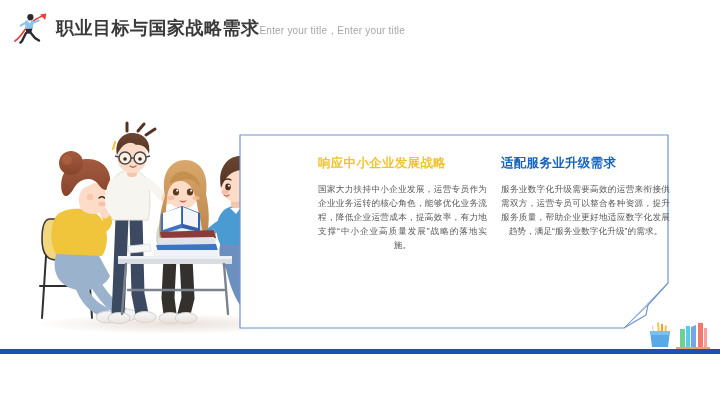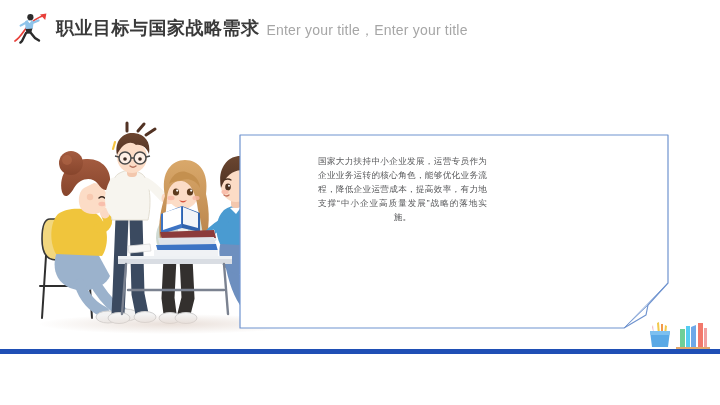--- a/index.html
+++ b/index.html
@@ -33,23 +33,22 @@
     margin-right: 6px;
   }
   .header-title {
     font-size: 18px;
     font-weight: bold;
     color: #3a3a3a;
     letter-spacing: 0.5px;
     white-space: nowrap;
   }
   .header-sub {
-    font-size: 14px;
+    font-size: 10px;
     color: #a6a6a6;
-    margin-left: 7px;
     letter-spacing: 0.2px;
     white-space: nowrap;
     padding-top: 5px;
     text-align: center;
   }
 
   
   .illustration {
     position: absolute;
     left: 18px;
@@ -374,23 +373,28 @@
 
       <path d="M2 2 L430 2 L430 150 L410 172 L408 182 L386 195 L2 195 Z" fill="#ffffff" stroke="#6f93cf" stroke-width="1.2" stroke-linejoin="round"></path>
 
       <path d="M386 195 L430 150" fill="none" stroke="#6f93cf" stroke-width="0.9" opacity="0.85"></path>
       <path d="M386 195 L410 172" fill="none" stroke="#6f93cf" stroke-width="1" opacity="0.9"></path>
     </svg>
 
     <div class="card-cols">
 
       <div class="col">
+        <div class="col-title gold">响应中小企业发展战略</div>
         <div class="col-body">国家大力扶持中小企业发展，运营专员作为企业业务运转的核心角色，能够优化业务流程，降低企业运营成本，提高效率，有力地支撑“中小企业高质量发展”战略的落地实施。</div>
       </div>
 
+      <div class="col">
+        <div class="col-title blue">适配服务业升级需求</div>
+        <div class="col-body">服务业数字化升级需要高效的运营来衔接供需双方，运营专员可以整合各种资源，提升服务质量，帮助企业更好地适应数字化发展趋势，满足“服务业数字化升级”的需求。</div>
+      </div>
 
     </div>
   </div>
 
   <div class="bottom-bar"></div>
 
   <div class="deco">
     <svg viewBox="0 0 74 36" width="74" height="36">
 
       <g>

